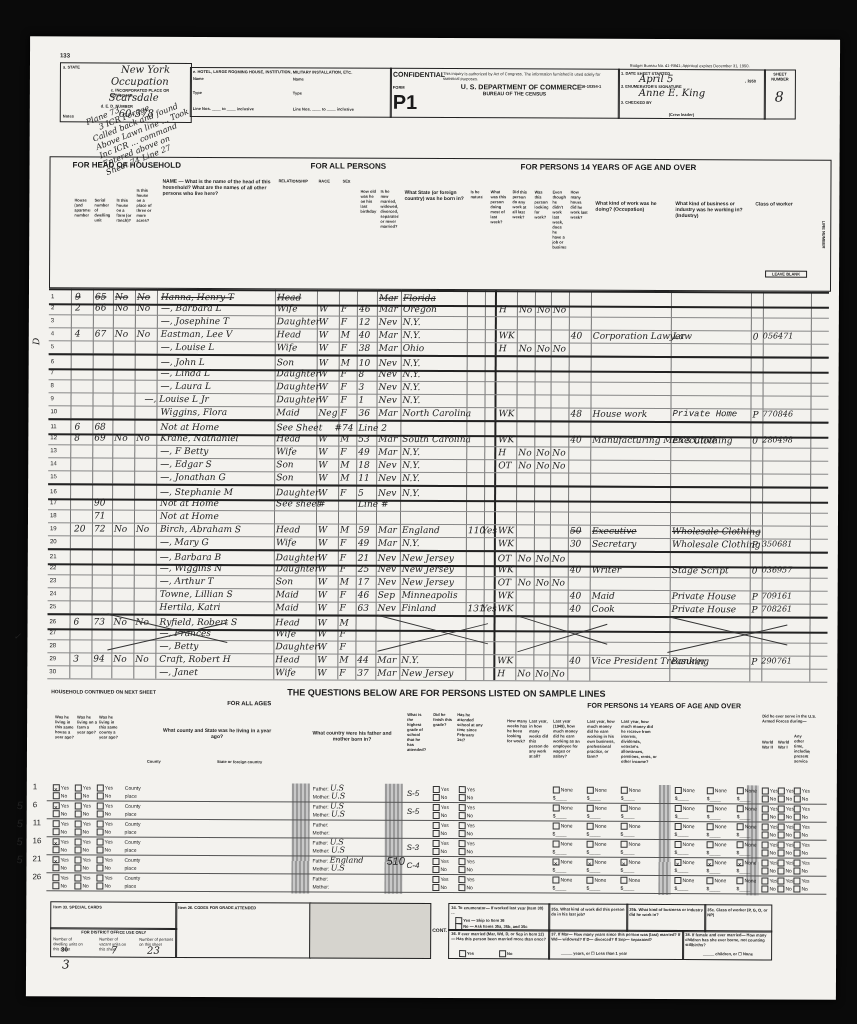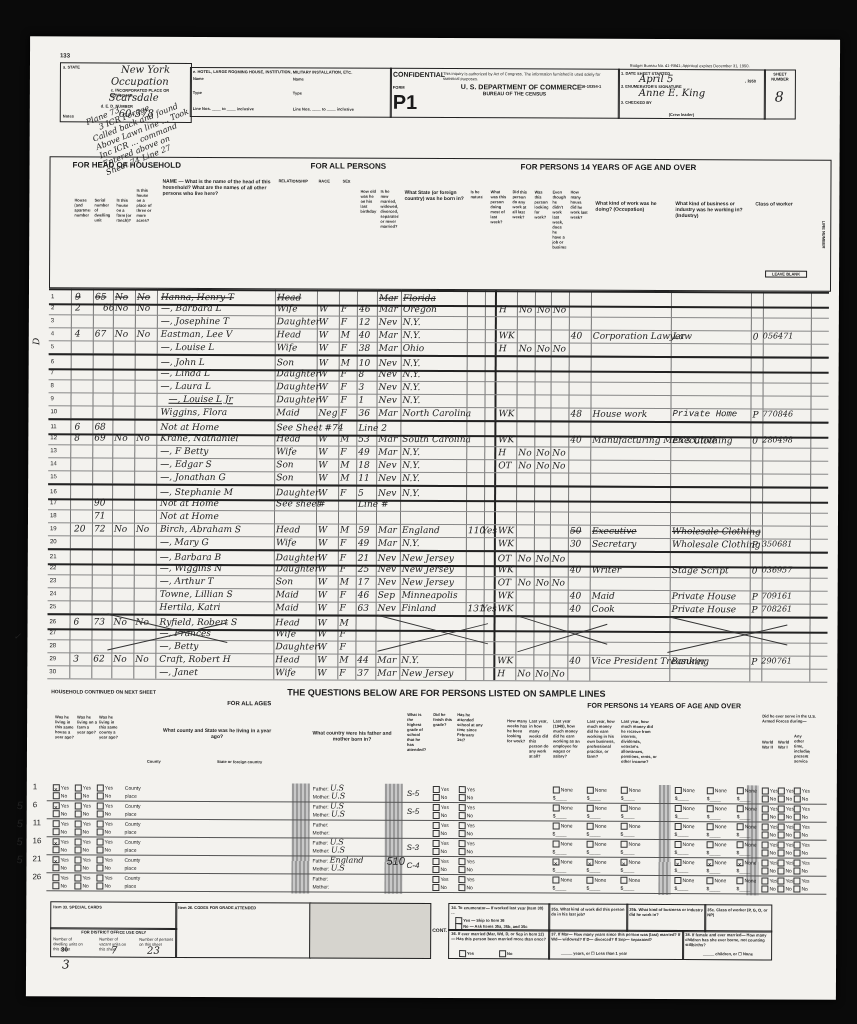--- a/index.html
+++ b/index.html
@@ -151,21 +151,21 @@
         <div class="cell hand strike" style="left: 270px; max-width: 48px;"></div>
         <div class="cell hand strike" style="left: 292px; max-width: 44px;"></div>
         <div class="cell hand strike" style="left: 310px; max-width: 48px;"></div>
         <div class="cell hand strike" style="left: 330px; max-width: 52px;">Mar</div>
         <div class="cell hand strike" style="left: 354px; max-width: 94px;">Florida</div>
         <div class="cell hand strike" style="left: 450px; max-width: 48px;"></div>
       </div>
       <div class="row" style="top: 13px; height: 13px;">
         <div class="cell" style="font-size: 6px; font-family: &quot;Liberation Sans&quot;, sans-serif; left: 2px; max-width: 42px;">2</div>
         <div class="cell hand" style="left: 26px; max-width: 46px;">2</div>
-        <div class="cell hand" style="left: 46px; max-width: 46px; margin-left: 8px;">66</div>
+        <div class="cell hand" style="left: 46px; max-width: 46px;">66</div>
         <div class="cell hand" style="left: 66px; max-width: 48px;">No</div>
         <div class="cell hand" style="left: 88px; max-width: 48px;">No</div>
         <div class="cell hand" style="left: 112px; max-width: 144px;">—, Barbara L</div>
         <div class="cell hand" style="left: 228px; max-width: 68px;">Wife</div>
         <div class="cell hand" style="left: 270px; max-width: 48px;">W</div>
         <div class="cell hand" style="left: 292px; max-width: 44px;">F</div>
         <div class="cell hand" style="left: 310px; max-width: 48px;">46</div>
         <div class="cell hand" style="left: 330px; max-width: 52px;">Mar</div>
         <div class="cell hand" style="left: 354px; max-width: 94px;">Oregon</div>
         <div class="cell hand" style="left: 450px; max-width: 48px;">H</div>
@@ -242,21 +242,21 @@
         <div class="cell hand" style="left: 112px; max-width: 144px;">—, Laura L</div>
         <div class="cell hand" style="left: 228px; max-width: 68px;">Daughter</div>
         <div class="cell hand" style="left: 270px; max-width: 48px;">W</div>
         <div class="cell hand" style="left: 292px; max-width: 44px;">F</div>
         <div class="cell hand" style="left: 310px; max-width: 48px;">3</div>
         <div class="cell hand" style="left: 330px; max-width: 52px;">Nev</div>
         <div class="cell hand" style="left: 354px; max-width: 94px;">N.Y.</div>
       </div>
       <div class="row" style="top: 104px; height: 13px;">
         <div class="cell" style="font-size: 6px; font-family: &quot;Liberation Sans&quot;, sans-serif; left: 2px; max-width: 42px;">9</div>
-        <div class="cell hand" style="left: 120px; max-width: 144px; text-decoration: underline;">—, Louise L Jr</div>
+        <div class="cell hand" style="left: 96px; max-width: 144px;">—, Louise L Jr</div>
         <div class="cell hand" style="left: 228px; max-width: 68px;">Daughter</div>
         <div class="cell hand" style="left: 270px; max-width: 48px;">W</div>
         <div class="cell hand" style="left: 292px; max-width: 44px;">F</div>
         <div class="cell hand" style="left: 310px; max-width: 48px;">1</div>
         <div class="cell hand" style="left: 330px; max-width: 52px;">Nev</div>
         <div class="cell hand" style="left: 354px; max-width: 94px;">N.Y.</div>
       </div>
       <div class="row" style="top: 117px; height: 13px;">
         <div class="cell" style="font-size: 6px; font-family: &quot;Liberation Sans&quot;, sans-serif; left: 2px; max-width: 42px;">10</div>
         <div class="cell hand" style="left: 112px; max-width: 144px;">Wiggins, Flora</div>
@@ -272,21 +272,21 @@
         <div class="cell hand" style="left: 624px; max-width: 108px; font-family: Liberation Mono, monospace;">Private Home</div>
         <div class="cell hand" style="left: 704px; max-width: 40px;">P</div>
         <div class="cell hand" style="left: 714px; max-width: 76px; font-size: 8px;">770846</div>
       </div>
       <div class="row sample" style="top: 130px; height: 13px;">
         <div class="cell" style="font-size: 6px; font-family: &quot;Liberation Sans&quot;, sans-serif; left: 2px; max-width: 42px;">11</div>
         <div class="cell hand" style="left: 26px; max-width: 46px;">6</div>
         <div class="cell hand" style="left: 46px; max-width: 46px;">68</div>
         <div class="cell hand" style="left: 112px; max-width: 144px;">Not at Home</div>
         <div class="cell hand" style="left: 228px; max-width: 68px;">See Sheet</div>
-        <div class="cell hand" style="left: 276px; max-width: 48px;">#74</div>
+        <div class="cell hand" style="left: 270px; max-width: 48px; padding-left: 16px;">#74</div>
         <div class="cell hand" style="left: 292px; max-width: 44px;"></div>
         <div class="cell hand" style="left: 310px; max-width: 48px;">Line 2</div>
         <div class="cell hand" style="left: 330px; max-width: 52px;"></div>
         <div class="cell hand" style="left: 354px; max-width: 94px;"></div>
       </div>
       <div class="row" style="top: 143px; height: 13px;">
         <div class="cell" style="font-size: 6px; font-family: &quot;Liberation Sans&quot;, sans-serif; left: 2px; max-width: 42px;">12</div>
         <div class="cell hand" style="left: 26px; max-width: 46px;">8</div>
         <div class="cell hand" style="left: 46px; max-width: 46px;">69</div>
         <div class="cell hand" style="left: 66px; max-width: 48px;">No</div>
@@ -510,21 +510,21 @@
       <div class="row" style="top: 351px; height: 13px;">
         <div class="cell" style="font-size: 6px; font-family: &quot;Liberation Sans&quot;, sans-serif; left: 2px; max-width: 42px;">28</div>
         <div class="cell hand" style="left: 112px; max-width: 144px;">—, Betty</div>
         <div class="cell hand" style="left: 228px; max-width: 68px;">Daughter</div>
         <div class="cell hand" style="left: 270px; max-width: 48px;">W</div>
         <div class="cell hand" style="left: 292px; max-width: 44px;">F</div>
       </div>
       <div class="row" style="top: 364px; height: 13px;">
         <div class="cell" style="font-size: 6px; font-family: &quot;Liberation Sans&quot;, sans-serif; left: 2px; max-width: 42px;">29</div>
         <div class="cell hand" style="left: 26px; max-width: 46px;">3</div>
-        <div class="cell hand" style="left: 46px; max-width: 46px;">62</div>
+        <div class="cell hand" style="left: 46px; max-width: 46px;">94</div>
         <div class="cell hand" style="left: 66px; max-width: 48px;">No</div>
         <div class="cell hand" style="left: 88px; max-width: 48px;">No</div>
         <div class="cell hand" style="left: 112px; max-width: 144px;">Craft, Robert H</div>
         <div class="cell hand" style="left: 228px; max-width: 68px;">Head</div>
         <div class="cell hand" style="left: 270px; max-width: 48px;">W</div>
         <div class="cell hand" style="left: 292px; max-width: 44px;">M</div>
         <div class="cell hand" style="left: 310px; max-width: 48px;">44</div>
         <div class="cell hand" style="left: 330px; max-width: 52px;">Mar</div>
         <div class="cell hand" style="left: 354px; max-width: 94px;">N.Y.</div>
         <div class="cell hand" style="left: 450px; max-width: 48px;">WK</div>

